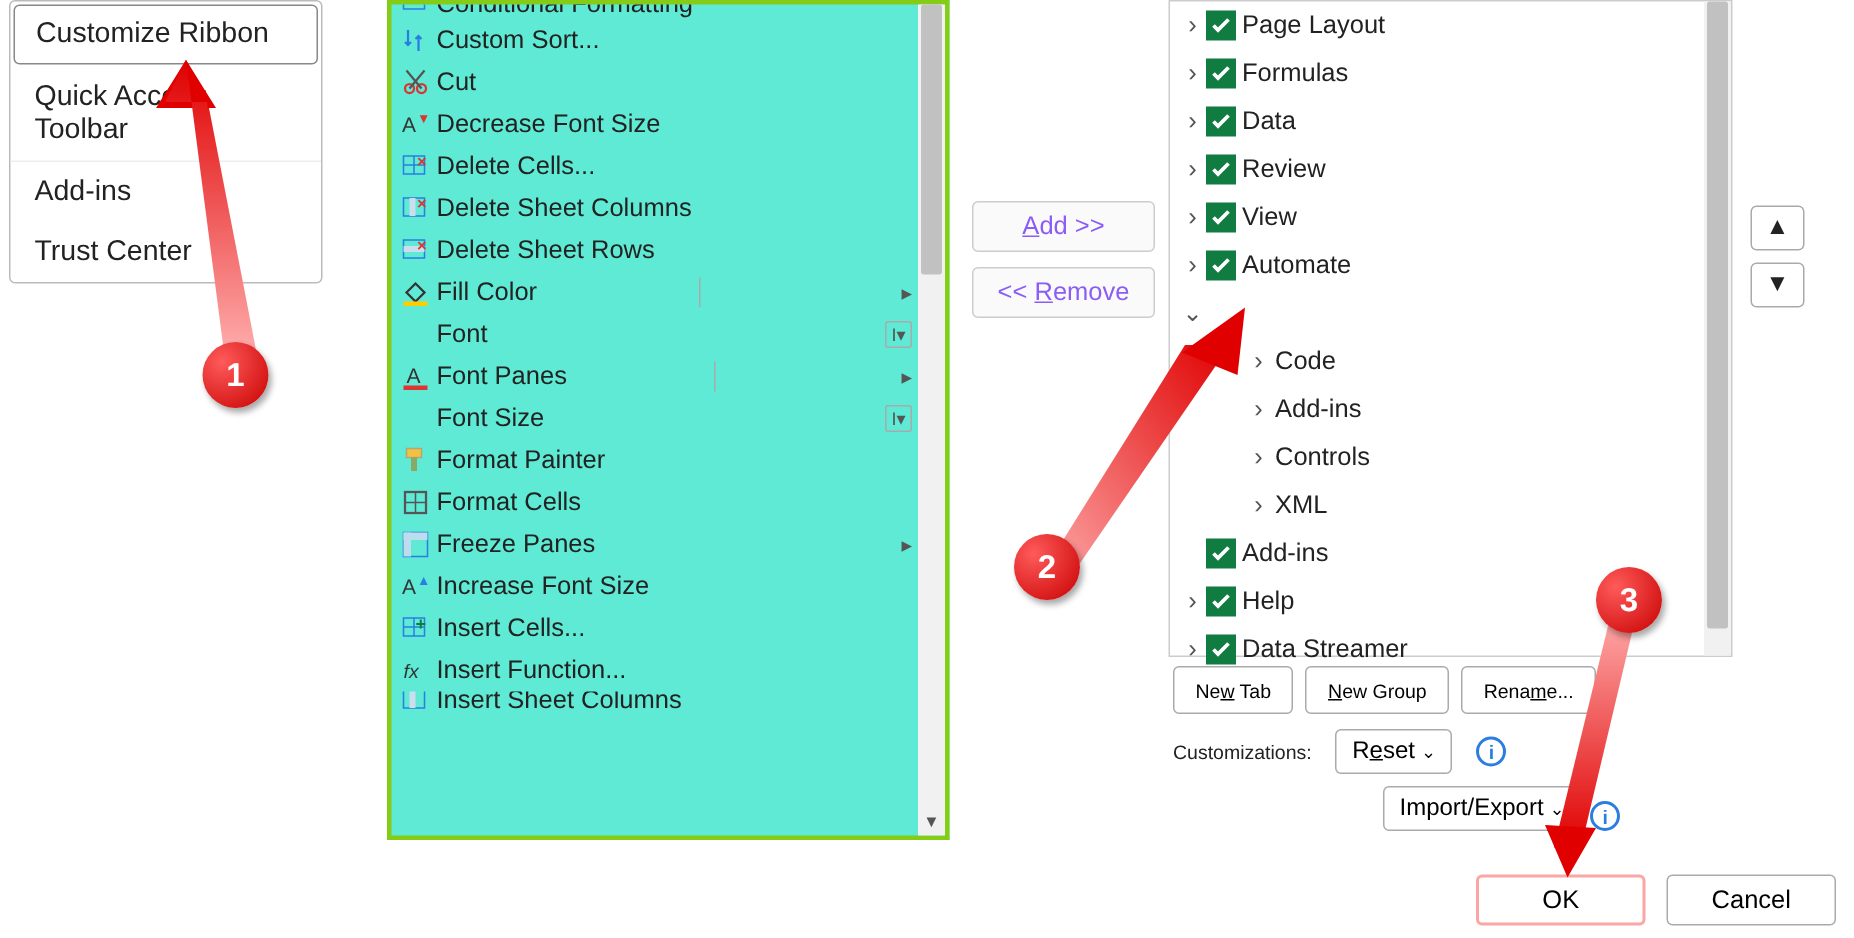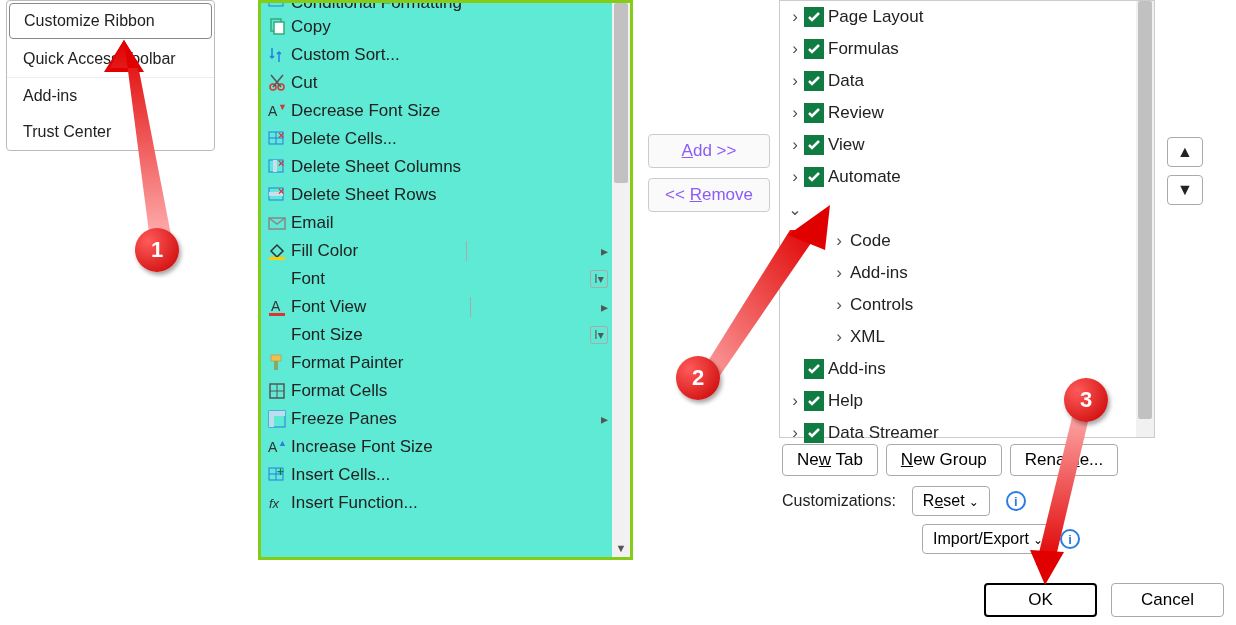--- a/index.html
+++ b/index.html
@@ -1,20 +1,20 @@
 <!DOCTYPE html>
 <html><head>
 <meta charset="utf-8">
 <style>
   * { box-sizing: border-box; margin: 0; padding: 0; font-family: "Segoe UI", Arial, sans-serif; }
   body { width: 1236px; height: 625px; background: #fff; position: relative; overflow: hidden; font-size: 16px; color: #222; }
 
   
   .sidebar { position: absolute; left: 6px; top: 0; width: 209px; border: 1px solid #bbb; border-radius: 4px; background: #fff; }
-  .sidebar-item { padding: 9px 16px; font-size: 16px; cursor: pointer; }
+  .sidebar-item { padding: 9px 16px; font-size: 19px; cursor: pointer; }
   .sidebar-item.selected { border: 1px solid #888; border-radius: 4px; margin: 2px; padding: 8px 14px; }
 
   
   .cmd-panel { position: absolute; left: 258px; top: 0; width: 375px; height: 560px; border: 3px solid #84cc16; background: #5eead4; }
   .cmd-scroll { position: absolute; right: 0; top: 0; width: 18px; height: 100%; background: #f1f1f1; }
   .cmd-scroll-thumb { position: absolute; left: 2px; top: 0; width: 14px; height: 180px; background: #c1c1c1; border-radius: 2px; }
   .cmd-scroll-down { position: absolute; left: 0; bottom: 0; width: 18px; height: 18px; text-align: center; font-size: 11px; color: #555; line-height:18px;}
   .cmd-list { position: relative; padding: 0; }
   .cmd-item { display: flex; align-items: center; height: 28px; padding-left: 4px; font-size: 17px; }
   .cmd-item.partial-top { height: 10px; overflow: hidden; align-items:flex-end;}
@@ -45,33 +45,33 @@
   .tree-label { margin-left: 2px; }
   .dev-row { border: 2px solid #333; margin: 0 20px 0 16px; height:32px; display:flex; align-items:center; padding-left:4px;}
   .dev-outer{display:flex;align-items:center;height:32px;padding-left:6px;}
 
   
   .updown { position: absolute; left: 1167px; top: 137px; display: flex; flex-direction: column; gap: 8px; }
   .updown-btn { width: 36px; height: 30px; border: 1px solid #aaa; border-radius: 4px; background: #fff; display: flex; align-items: center; justify-content: center; cursor:pointer;}
 
   
   .tab-btns { position: absolute; left: 782px; top: 444px; display: flex; gap: 8px; }
-  .tab-btn { height: 32px; padding: 0 14px; border: 1px solid #aaa; border-radius: 4px; background: #fff; font-size: 17px; cursor:pointer;}
+  .tab-btn { height: 32px; padding: 0 14px; border: 1px solid #aaa; border-radius: 4px; background: #fff; font-size: 13px; cursor:pointer;}
   .customizations-row { position: absolute; left: 782px; top: 486px; display: flex; align-items: center; gap: 16px; }
-  .customizations-label { font-size: 16px; }
+  .customizations-label { font-size: 13px; }
   .reset-btn { height: 30px; padding: 0 10px; border: 1px solid #aaa; border-radius: 4px; background: #fff; font-size: 16px;cursor:pointer; }
   .info-icon { width: 20px; height: 20px; border-radius: 50%; border: 2px solid #2a7de1; color: #2a7de1; display: flex; align-items: center; justify-content: center; font-size: 13px; font-weight: bold;cursor:pointer;}
-  .import-row { position: absolute; left: 922px; top: 524px; display: flex; align-items: center; gap: 6px; }
+  .import-row { position: absolute; left: 922px; top: 524px; display: flex; align-items: flex-end; gap: 6px; }
   .import-btn { height: 30px; padding: 0 10px; border: 1px solid #aaa; border-radius: 4px; background: #fff; font-size: 16px;cursor:pointer; }
   .small-chev{font-size:12px;margin-left:4px;}
 
   
   .footer { position: absolute; left: 984px; top: 583px; display: flex; gap: 14px; }
   .footer-btn { width: 113px; height: 34px; border: 1px solid #aaa; border-radius: 4px; background: #fff; font-size: 17px;cursor:pointer; }
-  .footer-btn.ok { border: 2px solid #000000; }
+  .footer-btn.ok { border: 2px solid #fca5a5; }
 
   
   .badge { position: absolute; width: 44px; height: 44px; border-radius: 50%; background: radial-gradient(circle at 30% 30%, #ff5a5a, #c80000); color: #fff; font-weight: bold; font-size: 22px; display: flex; align-items: center; justify-content: center; box-shadow: 2px 3px 4px rgba(0,0,0,0.35); }
   .arrow-svg { position: absolute; overflow: visible; pointer-events:none;}
   .partial-bottom{height:12px;overflow:hidden;}
 </style>
 </head>
 <body>
 
 <div class="sidebar">
@@ -88,29 +88,20 @@
         <span class="cmd-icon">
           <svg viewBox="0 0 20 20">
             <rect x="2" y="3" width="14" height="12" fill="none" stroke="#2a7de1"></rect>
           </svg>
         </span>
         <span class="cmd-label">Conditional Formatting</span>
       </div>
       <div class="cmd-item">
         <span class="cmd-icon">
           <svg viewBox="0 0 20 20">
-            <rect x="4" y="2" width="10" height="12" fill="none" stroke="#3a7" stroke-width="1.5"></rect>
-            <rect x="7" y="5" width="10" height="12" fill="#fff" stroke="#3a7" stroke-width="1.5"></rect>
-          </svg>
-        </span>
-        <span class="cmd-label">Copy</span>
-      </div>
-      <div class="cmd-item">
-        <span class="cmd-icon">
-          <svg viewBox="0 0 20 20">
             <path d="M5 3v10M3 11l2 2 2-2M12 17V7m-2 2l2-2 2 2" stroke="#2a7de1" stroke-width="1.5" fill="none"></path>
           </svg>
         </span>
         <span class="cmd-label">Custom Sort...</span>
       </div>
       <div class="cmd-item">
         <span class="cmd-icon">
           <svg viewBox="0 0 20 20">
             <circle cx="6" cy="14" r="3" fill="none" stroke="#d33" stroke-width="1.5"></circle>
             <circle cx="14" cy="14" r="3" fill="none" stroke="#d33" stroke-width="1.5"></circle>
@@ -151,29 +142,20 @@
       </div>
       <div class="cmd-item">
         <span class="cmd-icon">
           <svg viewBox="0 0 20 20">
             <rect x="2" y="3" width="14" height="12" fill="none" stroke="#2a7de1"></rect>
             <rect x="2" y="7" width="14" height="4" fill="#cde"></rect>
             <text x="11" y="10" font-size="11" fill="#d33" font-weight="bold">×</text>
           </svg>
         </span>
         <span class="cmd-label">Delete Sheet Rows</span>
-      </div>
-      <div class="cmd-item">
-        <span class="cmd-icon">
-          <svg viewBox="0 0 20 20">
-            <rect x="2" y="5" width="16" height="11" fill="none" stroke="#888" stroke-width="1.5"></rect>
-            <path d="M2 5l8 6 8-6" fill="none" stroke="#888" stroke-width="1.5"></path>
-          </svg>
-        </span>
-        <span class="cmd-label">Email</span>
       </div>
       <div class="cmd-item">
         <span class="cmd-icon">
           <svg viewBox="0 0 20 20">
             <path d="M4 10l6-6 6 6-6 6z" fill="none" stroke="#333" stroke-width="1.5"></path>
             <rect x="2" y="16" width="16" height="3" fill="#ffcc00"></rect>
           </svg>
         </span>
         <span class="cmd-label">Fill Color</span>
         <span style="margin-left:auto;margin-right:26px;border-left:1px solid #aaa;height:20px;"></span>
@@ -185,21 +167,21 @@
         <span class="cmd-label">Font</span>
         <span class="cmd-flyout boxed">I▾</span>
       </div>
       <div class="cmd-item">
         <span class="cmd-icon">
           <svg viewBox="0 0 20 20">
             <text x="4" y="14" font-size="14" fill="#333">A</text>
             <rect x="2" y="16" width="16" height="3" fill="#d33"></rect>
           </svg>
         </span>
-        <span class="cmd-label">Font View</span>
+        <span class="cmd-label">Font Panes</span>
         <span style="margin-left:auto;margin-right:26px;border-left:1px solid #aaa;height:20px;"></span>
         <span style="position:absolute;"></span>
         <span class="cmd-flyout">▸</span>
       </div>
       <div class="cmd-item">
         <span style="width:24px;"></span>
         <span class="cmd-label">Font Size</span>
         <span class="cmd-flyout boxed">I▾</span>
       </div>
       <div class="cmd-item">
@@ -252,20 +234,29 @@
         </span>
         <span class="cmd-label">Insert Cells...</span>
       </div>
       <div class="cmd-item">
         <span class="cmd-icon">
           <svg viewBox="0 0 20 20">
             <text x="2" y="15" font-size="13" font-style="italic" fill="#333">fx</text>
           </svg>
         </span>
         <span class="cmd-label">Insert Function...</span>
+      </div>
+      <div class="cmd-item partial-bottom">
+        <span class="cmd-icon">
+          <svg viewBox="0 0 20 20">
+            <rect x="2" y="3" width="14" height="12" fill="none" stroke="#2a7de1"></rect>
+            <rect x="6" y="3" width="4" height="12" fill="#cde"></rect>
+          </svg>
+        </span>
+        <span class="cmd-label">Insert Sheet Columns</span>
       </div>
     </div>
   <div class="cmd-scroll">
     <div class="cmd-scroll-thumb"></div>
     <div class="cmd-scroll-down">▼</div>
   </div>
 </div>
 
 <div class="mid-btns">
   <button class="mid-btn"><u>A</u><span>dd &gt;&gt;</span></button>

